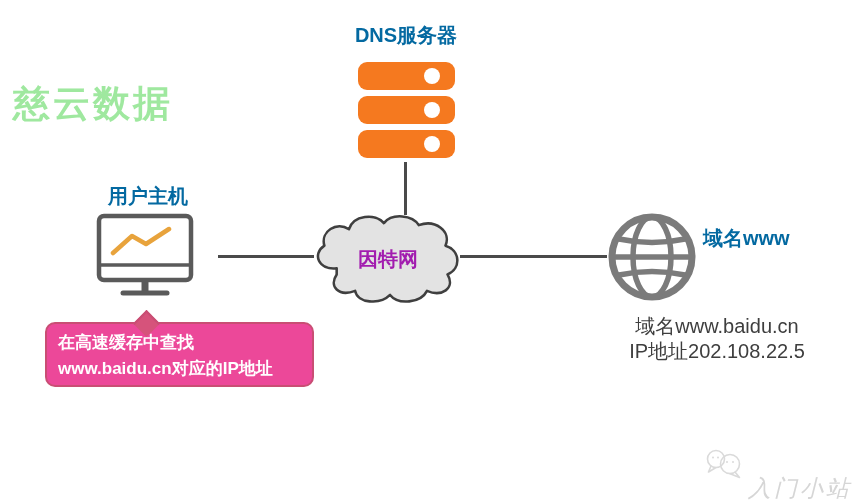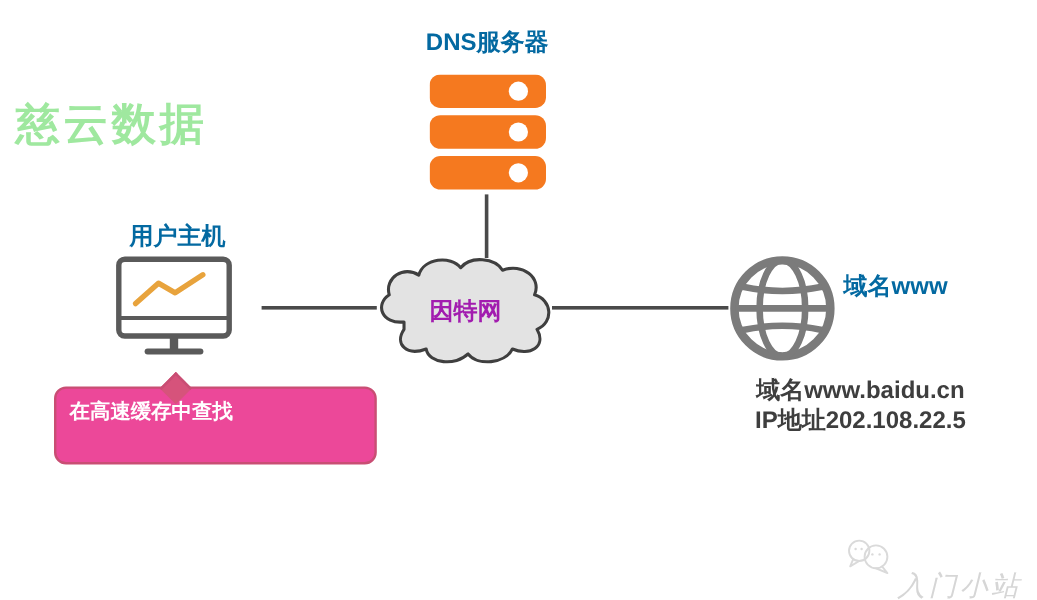--- a/index.html
+++ b/index.html
@@ -36,21 +36,21 @@
 
   
   .dns-icon   { left:358px; top:62px;  width:97px; height:97px; }
   .monitor    { left:96px;  top:213px; width:98px; height:86px; }
   .cloud-svg  { left:310px; top:210px; width:156px; height:96px; }
   .globe      { left:607px; top:212px; width:90px; height:90px; }
 
   
   .server-info {
     left:613px; top:314px; width:208px;
-    text-align:center; font-size:20px; font-weight:bold;
+    text-align:center; font-size:20px; font-weight:normal;
     color:#3E3E3E; line-height:25px;
   }
 
   
   .callout {
     left:45px; top:322px; width:269px; height:65px;
     background:#ec4899;
     border:2px solid #C94E74;
     border-radius:10px;
     color:#FFFFFF; font-size:17px; font-weight:bold;
@@ -126,20 +126,21 @@
   <path d="M 12 63 Q 45 56 78 63" fill="none" stroke="#7B7B7B" stroke-width="5.5"></path>
 </svg>
 <div class="abs node-label web-label">域名www</div>
 <div class="abs server-info">
   <div>域名www.baidu.cn</div>
   <div>IP地址202.108.22.5</div>
 </div>
 
 <div class="abs callout">
   <div>在高速缓存中查找</div>
+  <div>www.baidu.cn对应的IP地址</div>
 </div>
 
 <svg class="abs footer-icon" viewBox="0 0 40 32">
   <circle cx="11" cy="11" r="8.5" fill="none" stroke="#DADADA" stroke-width="1.6"></circle>
   <path d="M 6 18 L 3.5 24 L 11 19.5" fill="none" stroke="#DADADA" stroke-width="1.6" stroke-linejoin="round"></path>
   <circle cx="8" cy="9.5" r="1" fill="#DADADA"></circle>
   <circle cx="13" cy="9.5" r="1" fill="#DADADA"></circle>
   <circle cx="25" cy="16" r="9.5" fill="none" stroke="#DADADA" stroke-width="1.6"></circle>
   <path d="M 30 24 L 34.5 29.5 L 24.5 25.5" fill="none" stroke="#DADADA" stroke-width="1.6" stroke-linejoin="round"></path>
   <circle cx="22" cy="14" r="1" fill="#DADADA"></circle>

